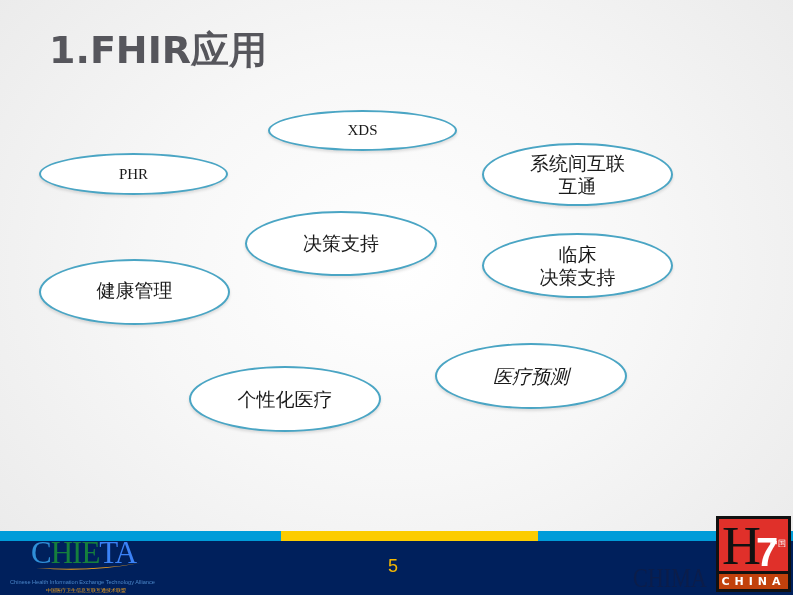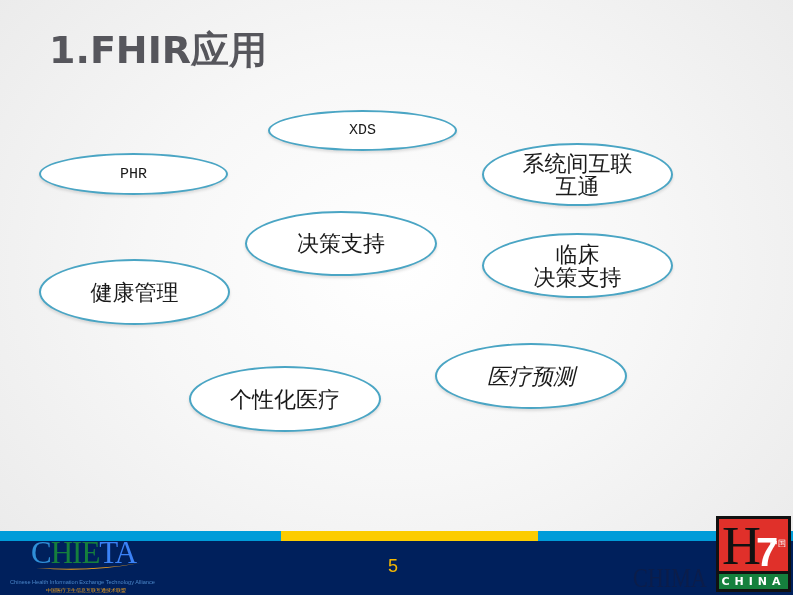--- a/index.html
+++ b/index.html
@@ -14,43 +14,43 @@
     font-size: 38px; color: #56565c; letter-spacing: 0px; line-height: 1;
   }
   .bubble {
     position: absolute; box-sizing: border-box;
     border: 2.5px solid #4aa5c4; border-radius: 50%;
     background: #ffffff;
     display: flex; align-items: center; justify-content: center;
     text-align: center; color: #1a1a1a;
     box-shadow: 0 2px 3px rgba(0,0,0,0.12);
   }
-  .bubble .lbl { font-size: 22px; line-height: 23px; white-space: pre-line; }
-  .bubble .lbl.latin { font-size: 15px; font-family: Liberation Mono, monospace; }
+  .bubble .lbl { font-size: 19px; line-height: 23px; white-space: pre-line; }
+  .bubble .lbl.latin { font-size: 15px; font-family: Liberation Serif, serif; }
   .stripe { position: absolute; left: 0; top: 531px; width: 793px; height: 10px; background: #009cd9; }
   .stripe .yellow { position: absolute; left: 281px; top: 0; width: 257px; height: 10px; background: #fccc00; }
   .footer { position: absolute; left: 0; top: 541px; width: 793px; height: 54px; background: #00205c; }
   .pagenum {
     position: absolute; left: 388px; top: 556px; font-size: 18px; color: #f5b800;
     font-family: "Liberation Sans", sans-serif;
   }
   .chieta { position: absolute; left: 31px; top: 537px; font-family: "Liberation Serif", serif; font-size: 31px; line-height: 1; letter-spacing: -1px; }
   .chieta .c1 { color: #2f8fd8; }
   .chieta .c2 { color: #15803d; }
   .chieta .c3 { color: #3b82f6; }
   .swoosh { position: absolute; left: 34px; top: 562px; width: 108px; height: 10px; }
   .tagline { position: absolute; left: 10px; top: 579px; font-size: 5.6px; color: #4a86c8; font-family: "Liberation Sans", sans-serif; white-space: nowrap; }
   .tagline-cn { position: absolute; left: 46px; top: 587px; font-size: 5px; color: #f4a21a; white-space: nowrap; }
   .chima { position: absolute; left: 633px; top: 565px; font-family: "Liberation Serif", serif; font-size: 27px; color: #0b1d4a; letter-spacing: 0px; line-height: 1; transform: scaleX(0.82); transform-origin: left top; }
   .hl7 { position: absolute; left: 716px; top: 516px; width: 75px; height: 76px; background: #111; }
   .hl7 .red { position: absolute; left: 3px; top: 3px; width: 69px; height: 52px; background: #e0302a; }
   .hl7 .H { position: absolute; left: 6px; top: 3px; font-family: "Liberation Serif", serif; font-size: 54px; color: #111; line-height: 1; }
   .hl7 .seven { position: absolute; left: 40px; top: 16px; font-family: "Liberation Sans", sans-serif; font-weight: bold; font-size: 40px; color: #fff; line-height: 1; }
   .hl7 .cn { position: absolute; left: 54px; top: 6px; font-size: 8px; color: #fff; font-weight: normal; margin-top: 16px; }
-  .hl7 .china { position: absolute; left: 3px; top: 58px; width: 69px; height: 15px; background: #15803d; color: #fff; font-family: "DejaVu Sans", sans-serif; font-weight: bold; font-size: 11px; letter-spacing: 5px; text-align: center; line-height: 15px; }
+  .hl7 .china { position: absolute; left: 3px; top: 58px; width: 69px; height: 15px; background: #c2410c; color: #fff; font-family: "DejaVu Sans", sans-serif; font-weight: bold; font-size: 11px; letter-spacing: 5px; text-align: center; line-height: 15px; }
 </style>
 </head>
 <body>
 
 <div class="title">1.FHIR应用</div>
 
 <div class="bubble" style="left:268px; top:110px; width:189px; height:41px;">
   <span class="lbl latin">XDS</span>
 </div>
 
@@ -65,21 +65,21 @@
 
 <div class="bubble" style="left:245px; top:211px; width:192px; height:65px;">
   <span class="lbl">决策支持</span>
 </div>
 
 <div class="bubble" style="left:482px; top:233px; width:191px; height:65px;">
   <span class="lbl">临床
 决策支持</span>
 </div>
 
-<div class="bubble" style="left:39px; top:259px; width:191px; height:66px;">
+<div class="bubble" style="left:39px; top:259px; width:191px; height:66px;font-family:Liberation Mono, monospace;">
   <span class="lbl">健康管理</span>
 </div>
 
 <div class="bubble" style="left:435px; top:343px; width:192px; height:66px;font-style:italic;">
   <span class="lbl">医疗预测</span>
 </div>
 
 <div class="bubble" style="left:189px; top:366px; width:192px; height:66px;text-align:right;">
   <span class="lbl">个性化医疗</span>
 </div>

